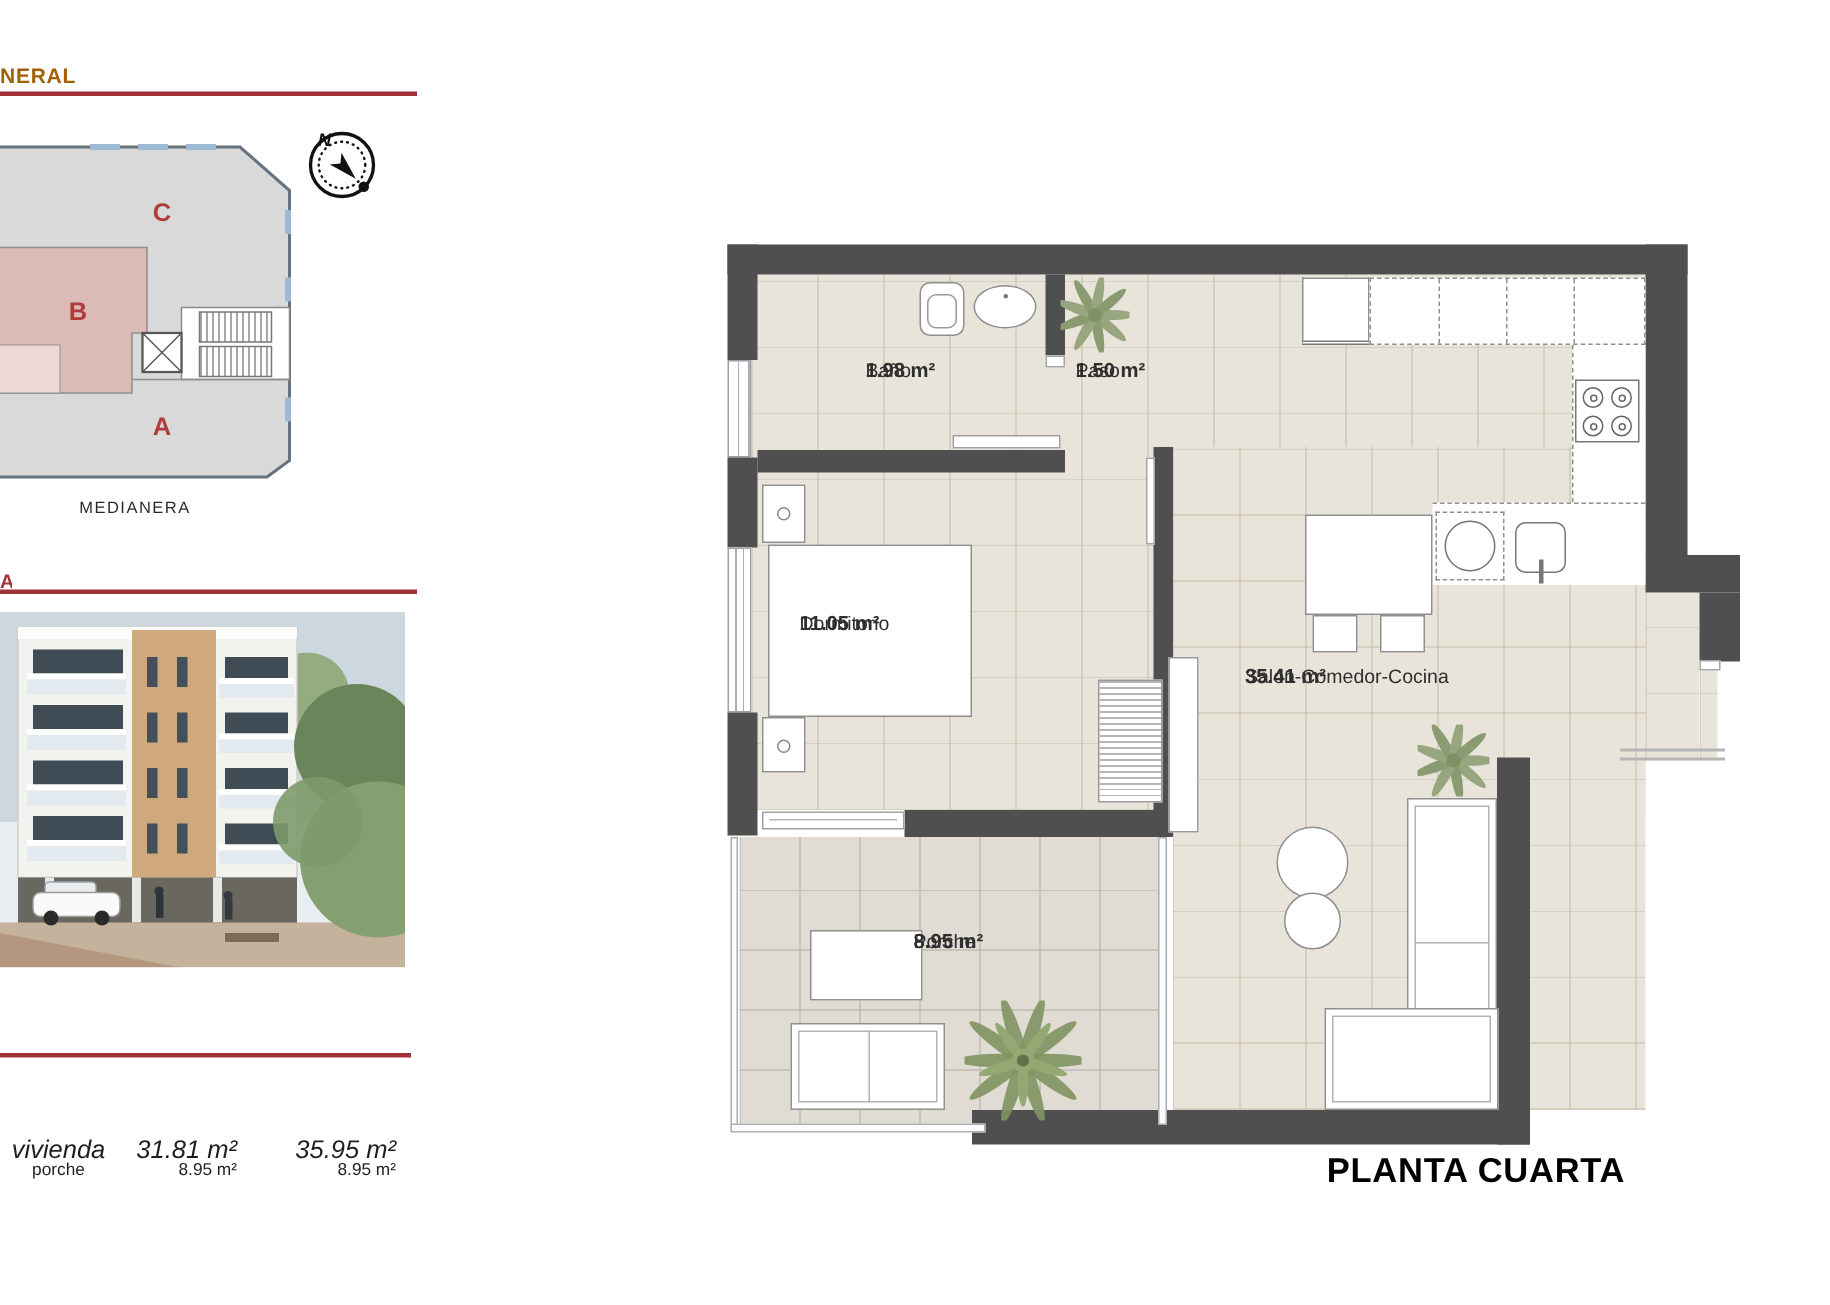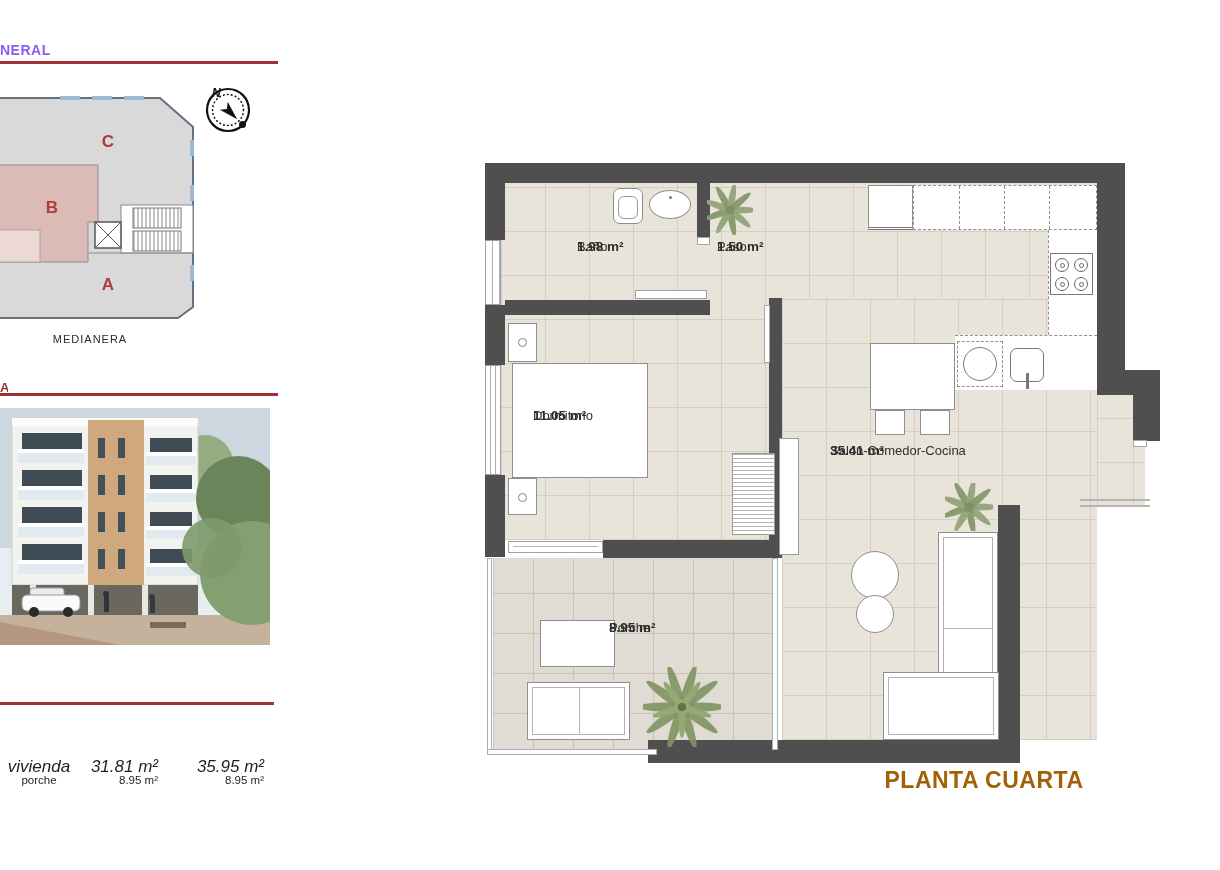--- a/index.html
+++ b/index.html
@@ -1,21 +1,21 @@
 <!DOCTYPE html>
 <html><head>
 <meta charset="utf-8">
 <style>
   * { box-sizing: border-box; margin: 0; padding: 0; }
   html,body { background:#fff; }
   body { font-family: "Liberation Sans", sans-serif; }
   .page { position:relative; width:1220px; height:870px; background:#fff; overflow:hidden; }
 
   
-  .brand-frag { position:absolute; left:0; top:42px; font-size:14px; font-weight:bold; color:#8b5cf6; letter-spacing:.5px; }
+  .brand-frag { position:absolute; left:0; top:42px; font-size:14px; font-weight:bold; color:#a16207; letter-spacing:.5px; }
   .rule { position:absolute; left:0; height:3px; background:#9e3236; }
   .rule1 { top:61px; width:278px; }
   .rule2 { top:393px; width:278px; }
   .rule3 { top:702px; width:274px; }
   .clip-letter { position:absolute; left:0; top:380px; width:8px; height:12px; overflow:hidden;
                  color:#9e3236; font-weight:bold; font-size:13px; }
   .medianera { position:absolute; left:30px; top:333px; width:120px; text-align:center;
                font-size:11px; letter-spacing:1px; color:#2a2a2a; }
 
   
@@ -51,21 +51,21 @@
   .glass { background:#fdfdfd; border:1px solid #a8aeb4; }
   .sill { background:#b5b5b5; }
   .room-label { text-align:center; color:#2e2e2e; font-size:13px; line-height:15px; }
   .room-label .rarea { font-weight:bold; font-size:13.5px; }
   .pouf { background:#fff; border:1px solid #8f8f8f; border-radius:50%; }
   .burner { width:14px; height:14px; border:1.5px solid #666; border-radius:50%; }
   .burner::after { content:''; position:absolute; inset:3.5px; border:1px solid #666; border-radius:50%; }
   .dot { width:9px; height:9px; border:1px solid #888; border-radius:50%; left:9px; top:14px; background:#fff; }
   .inner-line { border:1px solid #b3b3b3; inset:4px; }
   .plan-title { position:absolute; left:834px; top:767px; width:300px; text-align:center;
-                font-size:23px; font-weight:bold; letter-spacing:.5px; color:#a16207; }
+                font-size:23px; font-weight:bold; letter-spacing:.5px; color:#000000; }
 </style>
 </head>
 <body>
 
 <div class="page">
 
   <svg width="0" height="0" style="position:absolute">
     <defs>
       <g id="palm-shape">
         <ellipse rx="17" ry="2.8" cx="10" fill="#7f9462" opacity=".9"></ellipse>

